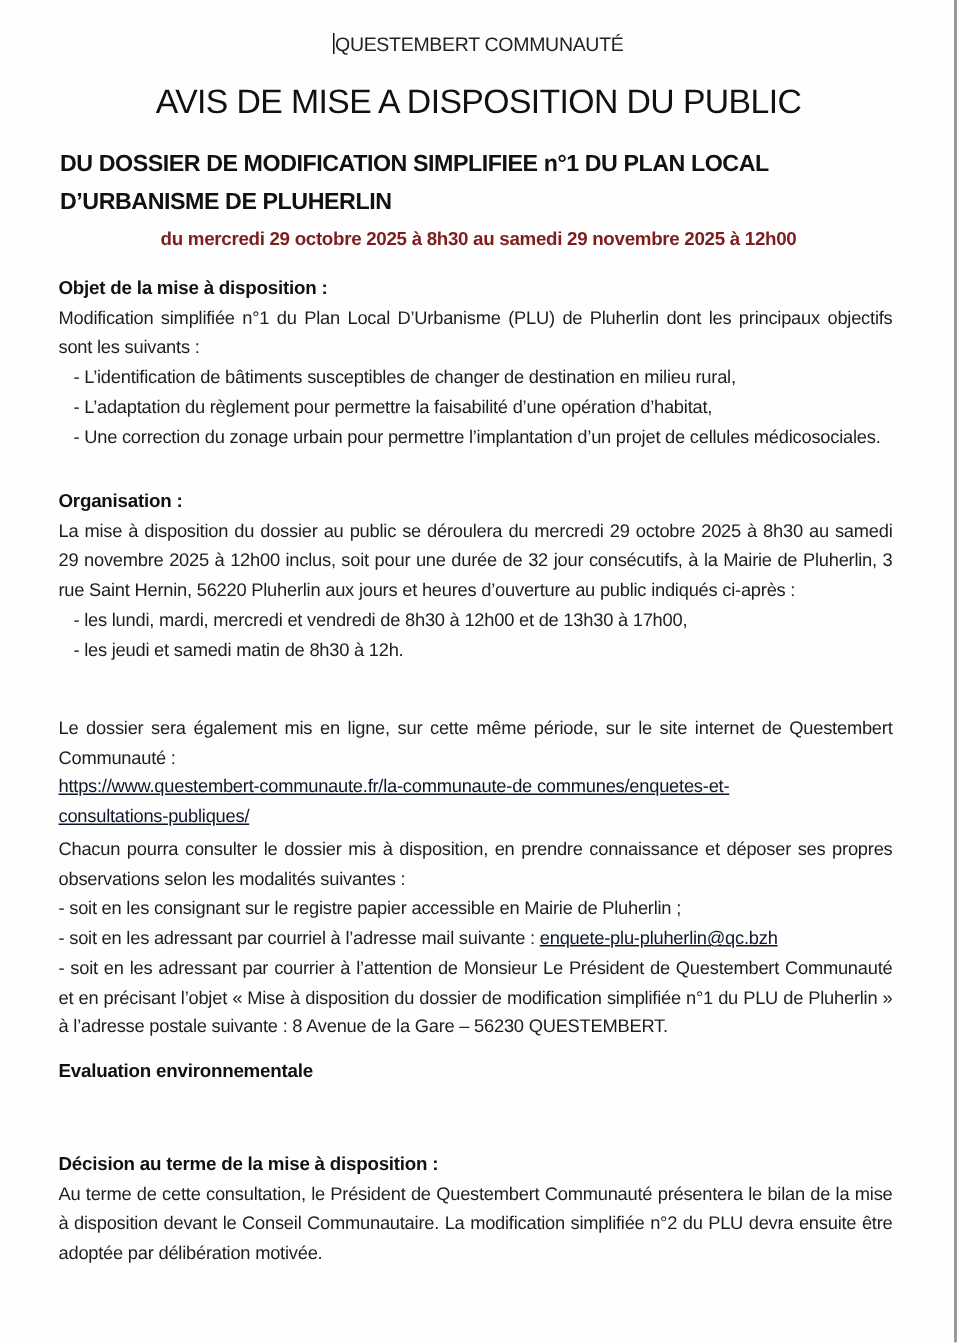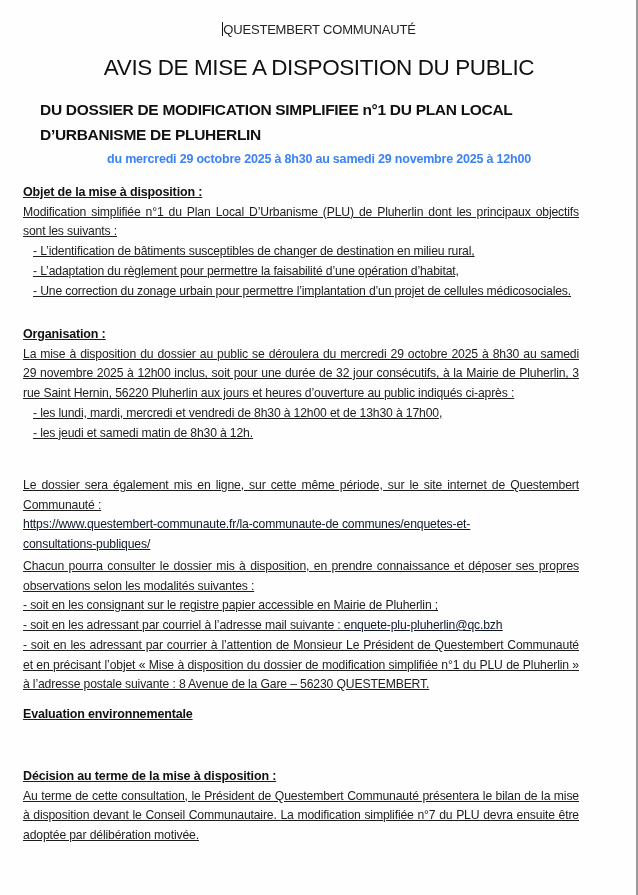--- a/index.html
+++ b/index.html
@@ -74,31 +74,30 @@
     }
     .dates {
       position: absolute;
       left: 0;
       width: 638px;
       top: 152px;
       text-align: center;
       font-size: 12.5px;
       font-weight: bold;
       letter-spacing: -0.2px;
-      color: #3b82f6;
+      color: #7f1d1d;
     }
     .section {
       position: absolute;
-      left: 23px;
+      left: 39px;
       width: 556px;
       font-size: 12.2px;
       line-height: 19.7px;
       letter-spacing: -0.15px;
       color: #1e1e1e;
-      text-decoration: underline;
     }
     .section h2 {
       margin: 0;
       font-size: 12.5px;
       font-weight: bold;
       line-height: 19.7px;
       color: #111;
     }
     .section p {
       margin: 0;
@@ -165,18 +164,18 @@
     <p><span>- soit en les adressant par courriel à l’adresse mail suivante : </span><a class="link" href="#">enquete-plu-pluherlin@qc.bzh</a></p>
     <p class="justify">- soit en les adressant par courrier à l’attention de Monsieur Le Président de Questembert Communauté et en précisant l’objet « Mise à disposition du dossier de modification simplifiée n°1 du PLU de Pluherlin » à l’adresse postale suivante : 8 Avenue de la Gare – 56230 QUESTEMBERT.</p>
   </div>
 
   <div class="section s5">
     <h2>Evaluation environnementale</h2>
   </div>
 
   <div class="section s6">
     <h2>Décision au terme de la mise à disposition :</h2>
-    <p class="justify">Au terme de cette consultation, le Président de Questembert Communauté présentera le bilan de la mise à disposition devant le Conseil Communautaire. La modification simplifiée n°7 du PLU devra ensuite être adoptée par délibération motivée.</p>
+    <p class="justify">Au terme de cette consultation, le Président de Questembert Communauté présentera le bilan de la mise à disposition devant le Conseil Communautaire. La modification simplifiée n°2 du PLU devra ensuite être adoptée par délibération motivée.</p>
   </div>
 
 </div>
 
 <div class="right-edge"></div>
 
 </body></html>

